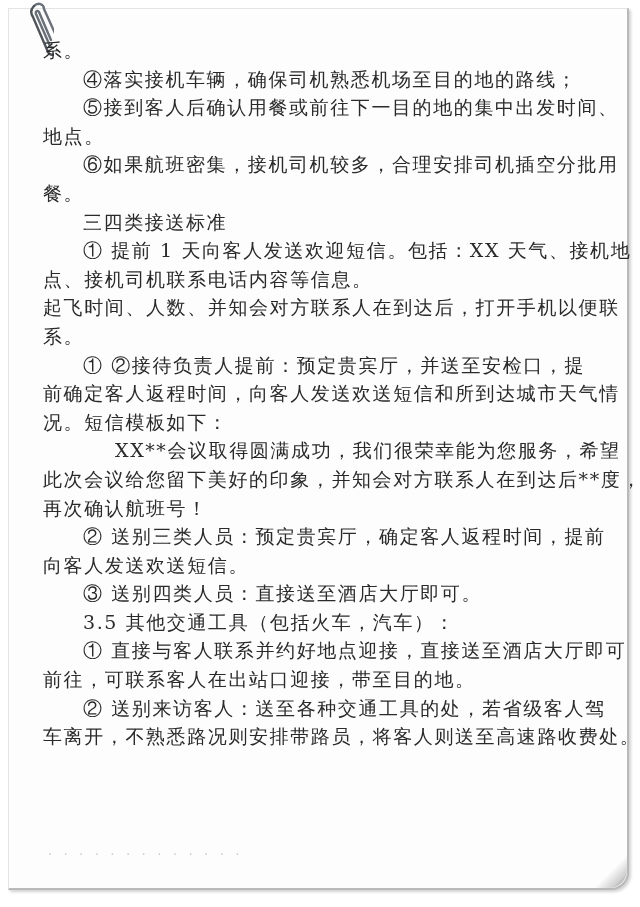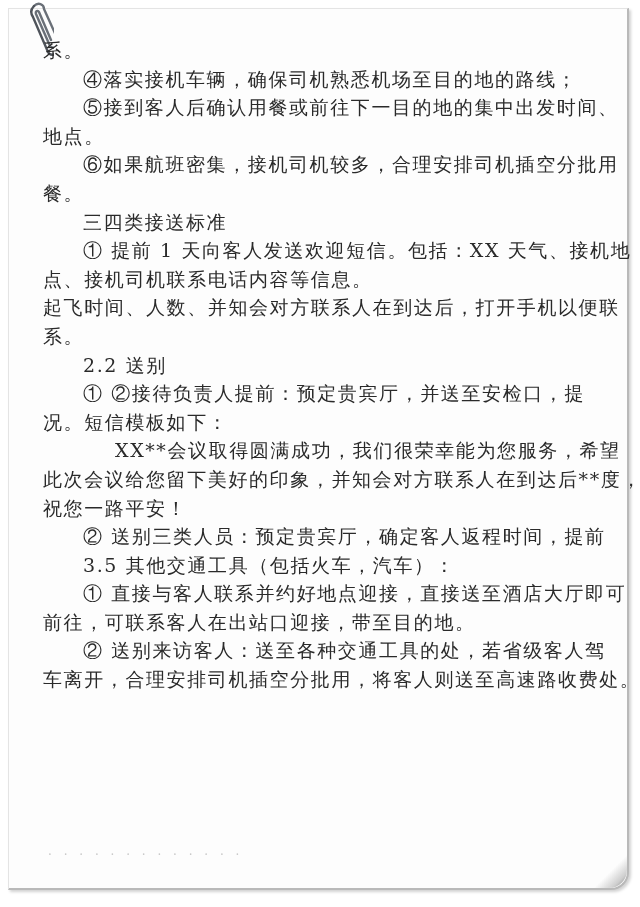--- a/index.html
+++ b/index.html
@@ -54,27 +54,29 @@
     <div class="line indent">④落实接机车辆，确保司机熟悉机场至目的地的路线；</div>
     <div class="line indent">⑤接到客人后确认用餐或前往下一目的地的集中出发时间、</div>
     <div class="line ">地点。</div>
     <div class="line indent">⑥如果航班密集，接机司机较多，合理安排司机插空分批用</div>
     <div class="line ">餐。</div>
     <div class="line heading">三四类接送标准</div>
     <div class="line indent">① 提前 1 天向客人发送欢迎短信。包括：XX 天气、接机地</div>
     <div class="line ">点、接机司机联系电话内容等信息。</div>
     <div class="line ">起飞时间、人数、并知会对方联系人在到达后，打开手机以便联</div>
     <div class="line ">系。</div>
-    <div class="line heading">2.2 送别</div>
     <div class="line indent">① ②接待负责人提前：预定贵宾厅，并送至安检口，提</div>
+    <div class="line ">前确定客人返程时间，向客人发送欢送短信和所到达城市天气情</div>
     <div class="line ">况。短信模板如下：</div>
     <div class="line indent2">XX**会议取得圆满成功，我们很荣幸能为您服务，希望</div>
     <div class="line ">此次会议给您留下美好的印象，并知会对方联系人在到达后**度，</div>
-    <div class="line ">祝您一路平安！</div>
+    <div class="line ">再次确认航班号！</div>
     <div class="line indent">② 送别三类人员：预定贵宾厅，确定客人返程时间，提前</div>
+    <div class="line ">向客人发送欢送短信。</div>
+    <div class="line indent">③ 送别四类人员：直接送至酒店大厅即可。</div>
     <div class="line heading">3.5 其他交通工具（包括火车，汽车）：</div>
     <div class="line indent">① 直接与客人联系并约好地点迎接，直接送至酒店大厅即可</div>
     <div class="line ">前往，可联系客人在出站口迎接，带至目的地。</div>
     <div class="line indent">② 送别来访客人：送至各种交通工具的处，若省级客人驾</div>
-    <div class="line ">车离开，合理安排司机插空分批用，将客人则送至高速路收费处。</div>
+    <div class="line ">车离开，不熟悉路况则安排带路员，将客人则送至高速路收费处。</div>
   </div>
 
 <div class="faded">· · · ·  ·  ·  · · ·    ·    ·  ·  ·</div>
 
 </body></html>

